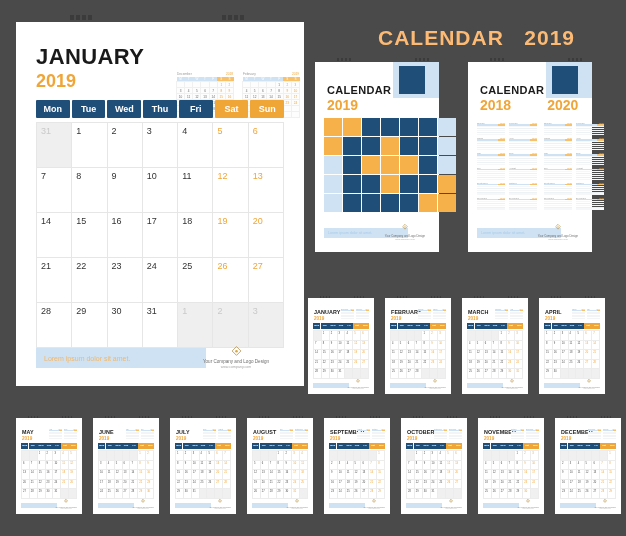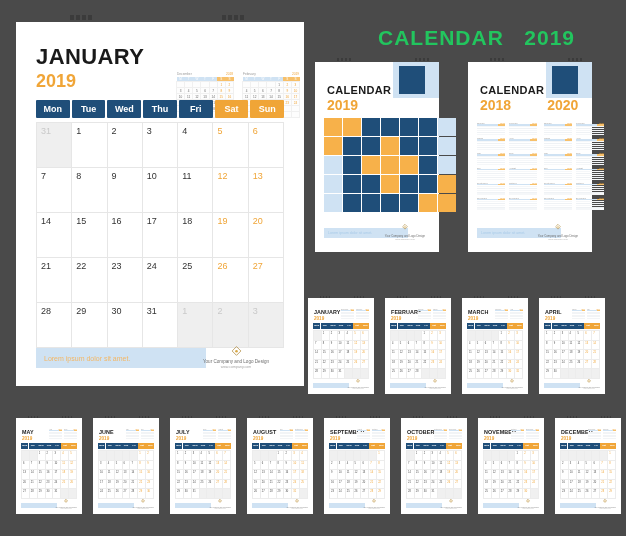--- a/index.html
+++ b/index.html
@@ -94,21 +94,21 @@
   .foot-logo{
     position:absolute;right:20px;bottom:16px;width:96px;text-align:center;
   }
   .logo-mark{display:block;margin:0 auto 2px auto;}
   .foot-logo .l1{font-size:4.6px;color:#6f6f6f;line-height:1.3;}
   .foot-logo .l2{font-size:3.6px;color:#a8a8a8;line-height:1.3;}
 
   
   #page-heading{
     position:absolute;left:378px;top:26px;
-    color:#22c55e;font-size:21px;font-weight:bold;letter-spacing:1px;
+    color:#fdba74;font-size:21px;font-weight:bold;letter-spacing:1px;
     white-space:pre;
   }
 
   
   .cover{width:124px;height:190px;}
   #cover-2019{left:315px;top:62px;}
   #cover-multi{left:468px;top:62px;}
   .cover .cv-title{
     position:absolute;left:12px;top:22px;
     font-size:11px;font-weight:bold;color:#1a1a1a;letter-spacing:.3px;

